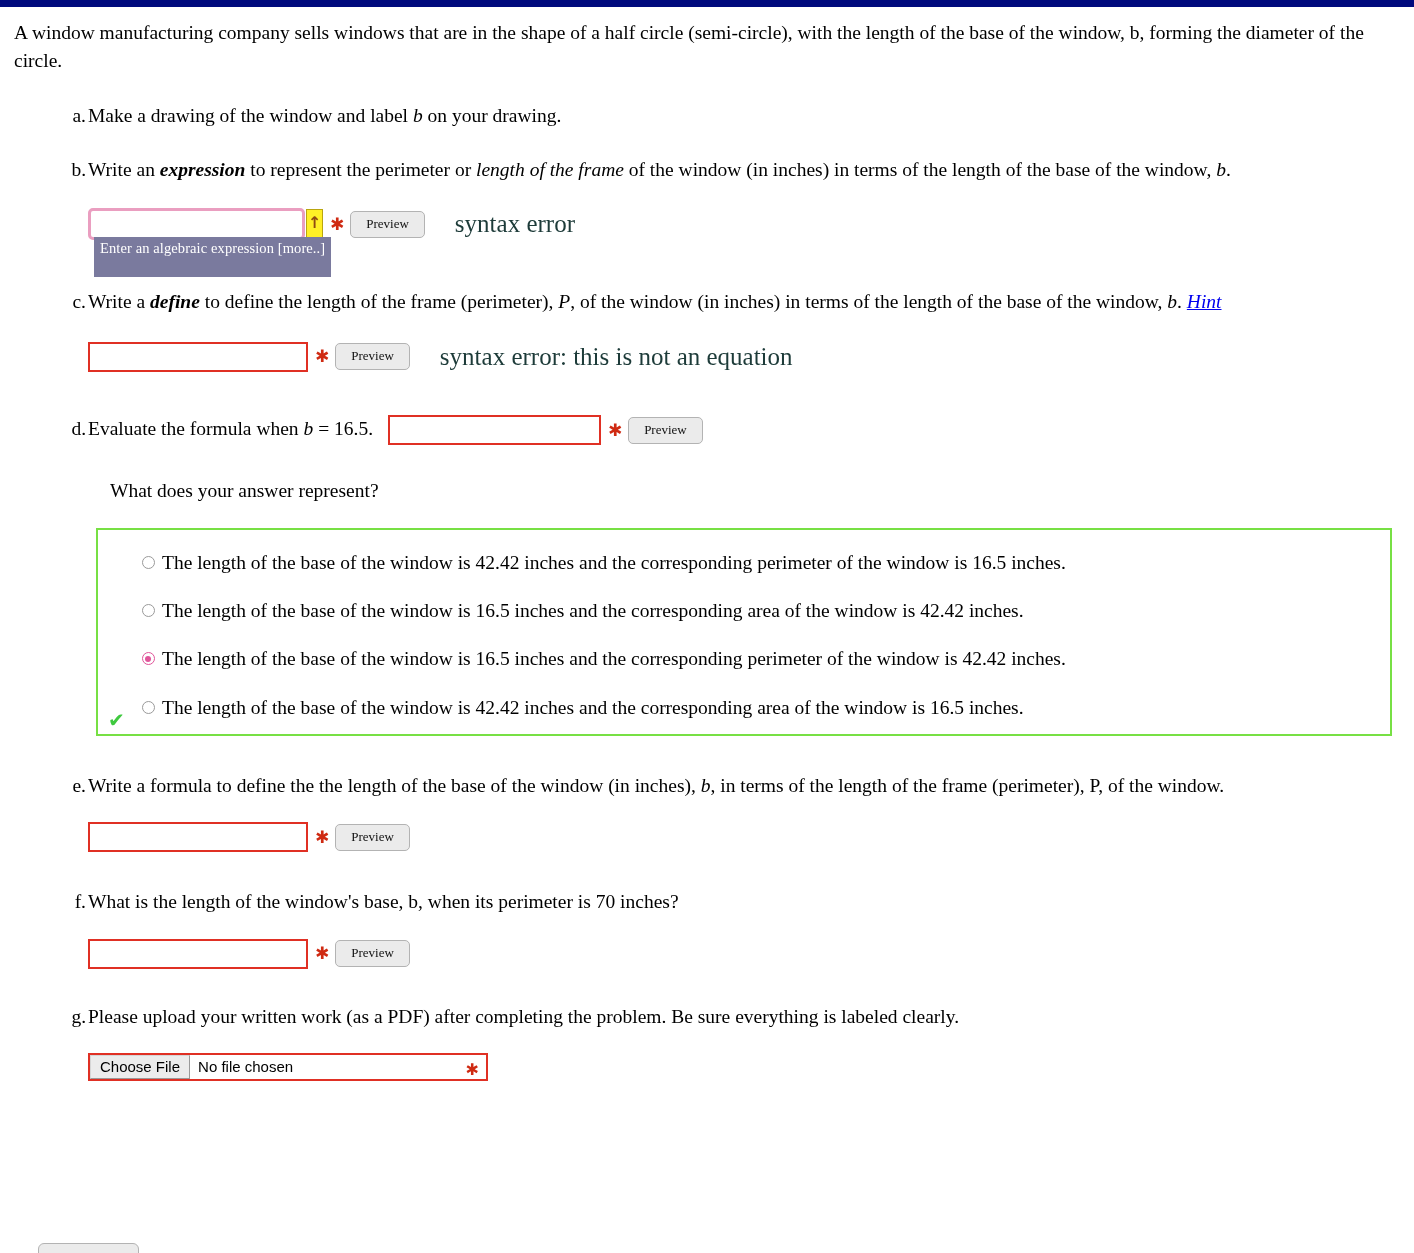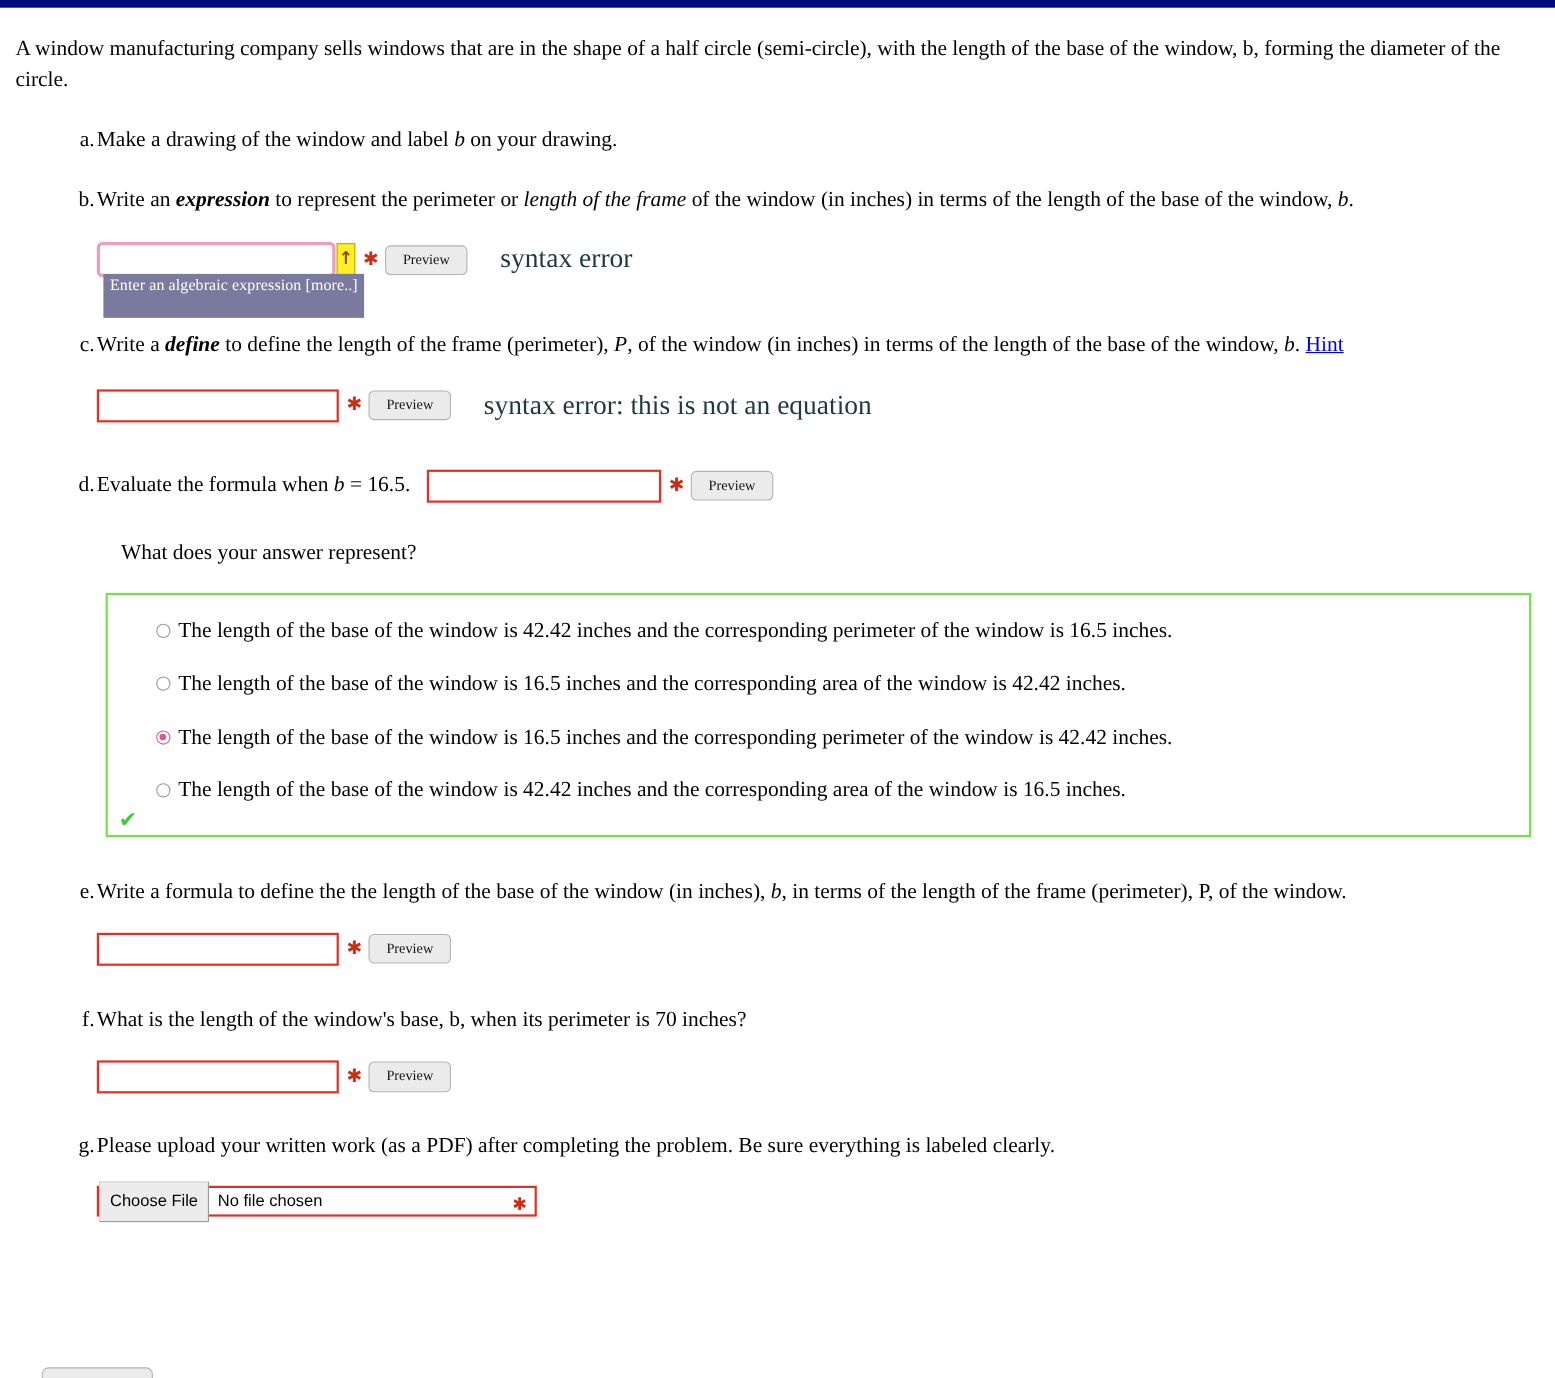--- a/index.html
+++ b/index.html
@@ -19,21 +19,21 @@
   }
   .topbar {
     height: 7px;
     background: #000a7d;
     width: 100%;
   }
   .page {
     padding: 0 14px 0 14px;
   }
   .intro {
-    margin-top: 24px;
+    margin-top: 12px;
     line-height: 1.45;
     font-size: 19.5px;
     max-width: 1390px;
   }
   ol.parts {
     list-style: none;
     margin: 0;
     padding: 0;
   }
   li.part {
@@ -53,20 +53,21 @@
     display: block;
     max-width: 1316px;
   }
   i { font-style: italic; }
   b.bi { font-weight: bold; font-style: italic; }
   .mathvar { font-style: italic; font-family: "Liberation Serif", serif; }
   .hint-link {
     color: #0000ee;
     text-decoration: underline;
     cursor: pointer;
+    font-style: italic;
   }
 
   
   .answer-row {
     display: flex;
     align-items: center;
     margin-top: 22px;
     position: relative;
   }
   .answer-row.inline {
@@ -141,21 +142,21 @@
     white-space: nowrap;
     letter-spacing: 0.1px;
   }
 
   
   .radio-block {
     border: 2px solid #77e044;
     margin-top: 22px;
     margin-left: 8px;
     margin-right: 8px;
-    padding: 20px 0 14px 0;
+    padding: 20px 0 0 0;
     background: #ffffff;
     position: relative;
     max-width: 1322px;
   }
   .radio-item {
     display: flex;
     align-items: flex-start;
     padding: 0 0 0 44px;
     margin-bottom: 23px;
     line-height: 1.3;
@@ -215,21 +216,21 @@
     border-right: 1px solid #9a9a9a;
     border-top: 1px solid #d6d6d6;
     border-bottom: 1px solid #9a9a9a;
     border-left: 1px solid #d6d6d6;
     font-family: "Liberation Sans", sans-serif;
     font-size: 15px;
     padding: 3px 9px 4px 9px;
     color: #000;
     cursor: pointer;
     margin: 0;
-    height: 37px;
+    height: 24px;
     box-sizing: border-box;
     line-height: 16px;
   }
   .no-file {
     font-family: "Liberation Sans", sans-serif;
     font-size: 15px;
     color: #000;
     margin-left: 8px;
   }
   .file-star {

